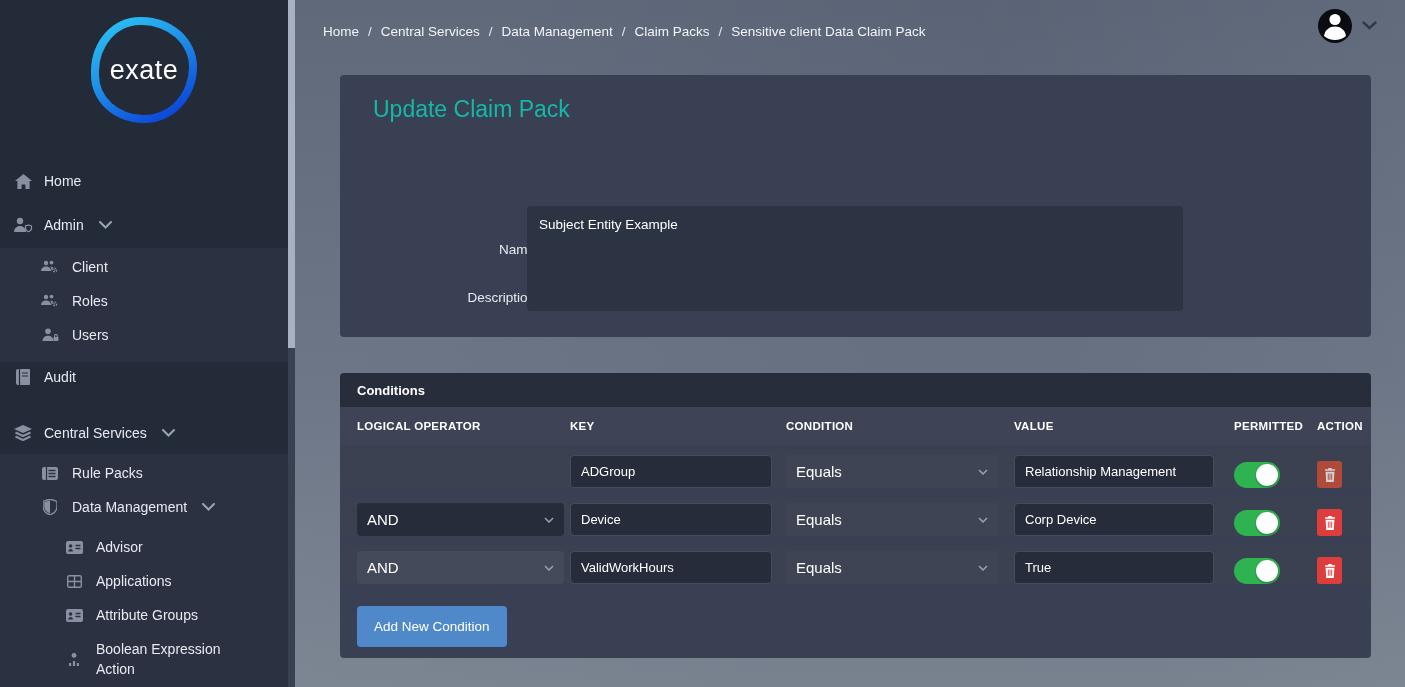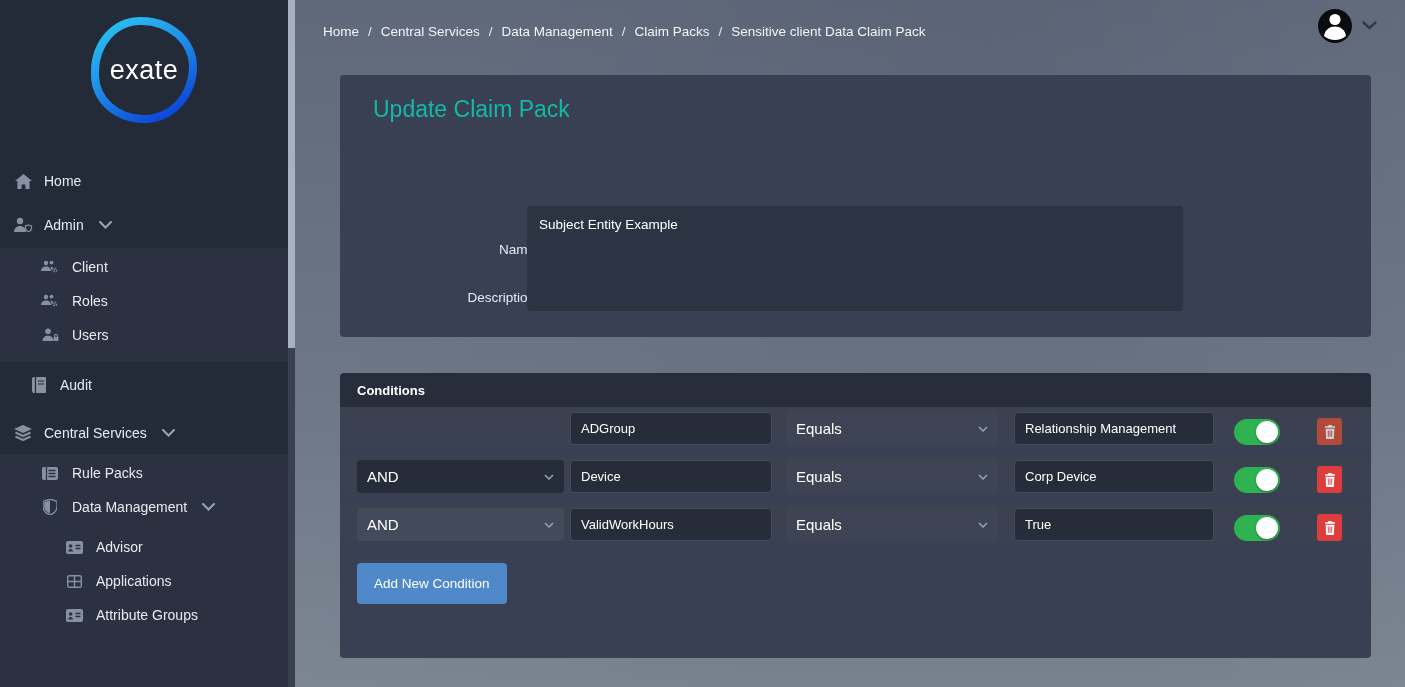--- a/index.html
+++ b/index.html
@@ -165,21 +165,21 @@
               <circle cx="6" cy="3.2" r="2.8" fill="#8890a2"></circle>
               <path d="M0.5 13c0-3.2 2.4-5.2 5.5-5.2s5.5 2 5.5 5.2H0.5z" fill="#8890a2"></path>
               <rect x="11.5" y="9" width="5" height="4" rx="0.8" fill="#8890a2"></rect>
               <path d="M12.6 9V7.8a1.4 1.4 0 012.8 0V9" stroke="#8890a2" stroke-width="1.1" fill="none"></path>
             </svg>
         </span>
         <span>Users</span>
       </div>
     </div>
 
-    <div class="sb-item" style="top:364px; height:42px; padding-left:28px;">
+    <div class="sb-item" style="top:356px; height:42px; padding-left:12px;">
       <span class="ic">
         <svg width="15" height="16" viewBox="0 0 15 16">
             <path d="M2 0h11a1 1 0 011 1v14a1 1 0 01-1 1H2a2 2 0 01-2-2V2a2 2 0 012-2z" fill="#8890a2"></path>
             <path d="M3.5 0v16" stroke="#242b38" stroke-width="1.2"></path>
             <path d="M6 4h6M6 7h6" stroke="#242b38" stroke-width="1.2"></path>
           </svg>
       </span>
       <span>Audit</span>
     </div>
 
@@ -247,20 +247,31 @@
       <div class="sb-sub" style="top:144px; height:34px; padding-left:64px;">
         <span class="ic">
           <svg width="17" height="13" viewBox="0 0 17 13">
               <rect x="0" y="0" width="17" height="13" rx="2" fill="#8890a2"></rect>
               <circle cx="4.6" cy="5" r="1.8" fill="#2b3140"></circle>
               <path d="M2.2 10.4c0-1.5 1.1-2.4 2.4-2.4s2.4.9 2.4 2.4" fill="#2b3140"></path>
               <path d="M9.5 4.5h5M9.5 7.5h5" stroke="#2b3140" stroke-width="1.3"></path>
             </svg>
         </span>
         <span>Attribute Groups</span>
+      </div>
+      <div class="sb-sub" style="top:180px; height:50px; padding-left:64px;">
+        <span class="ic">
+          <svg width="14" height="15" viewBox="0 0 14 15">
+              <circle cx="7" cy="3.4" r="2.4" fill="#8890a2"></circle>
+              <rect x="2" y="11" width="2.2" height="3" fill="#8890a2"></rect>
+              <rect x="5.9" y="9" width="2.2" height="5" fill="#8890a2"></rect>
+              <rect x="9.8" y="11" width="2.2" height="3" fill="#8890a2"></rect>
+            </svg>
+        </span>
+        <span class="two-line" style="width:128px;">Boolean Expression Action</span>
       </div>
     </div>
 
     <div class="sb-scroll-track">
       <div class="sb-scroll-thumb"></div>
     </div>
   </nav>
 
   <main class="content">
 
@@ -294,20 +305,28 @@
       <h1 class="card-title">Update Claim Pack</h1>
       <label class="frm-label name-label">Name</label>
       <input class="name-input" type="text" value="Sensitive client Data Claim Pack" style="">
       <label class="frm-label desc-label">Description</label>
       <textarea class="desc-area" style="">Subject Entity Example</textarea>
     </section>
 
     <section class="card card2">
       <div class="cond-header">Conditions</div>
 
+      <div class="thead">
+        <span class="col-op">LOGICAL OPERATOR</span>
+        <span class="col-key">KEY</span>
+        <span class="col-cond">CONDITION</span>
+        <span class="col-val">VALUE</span>
+        <span class="col-perm">PERMITTED</span>
+        <span class="col-act">ACTION</span>
+      </div>
 
       
       <div class="cond-row">
         <div class="cell col-op"></div>
         <div class="cell col-key">
           <input class="txt-input" type="text" value="ADGroup" style="">
         </div>
         <div class="cell col-cond">
           <div class="select sel-cond">
             <span>Equals</span>

